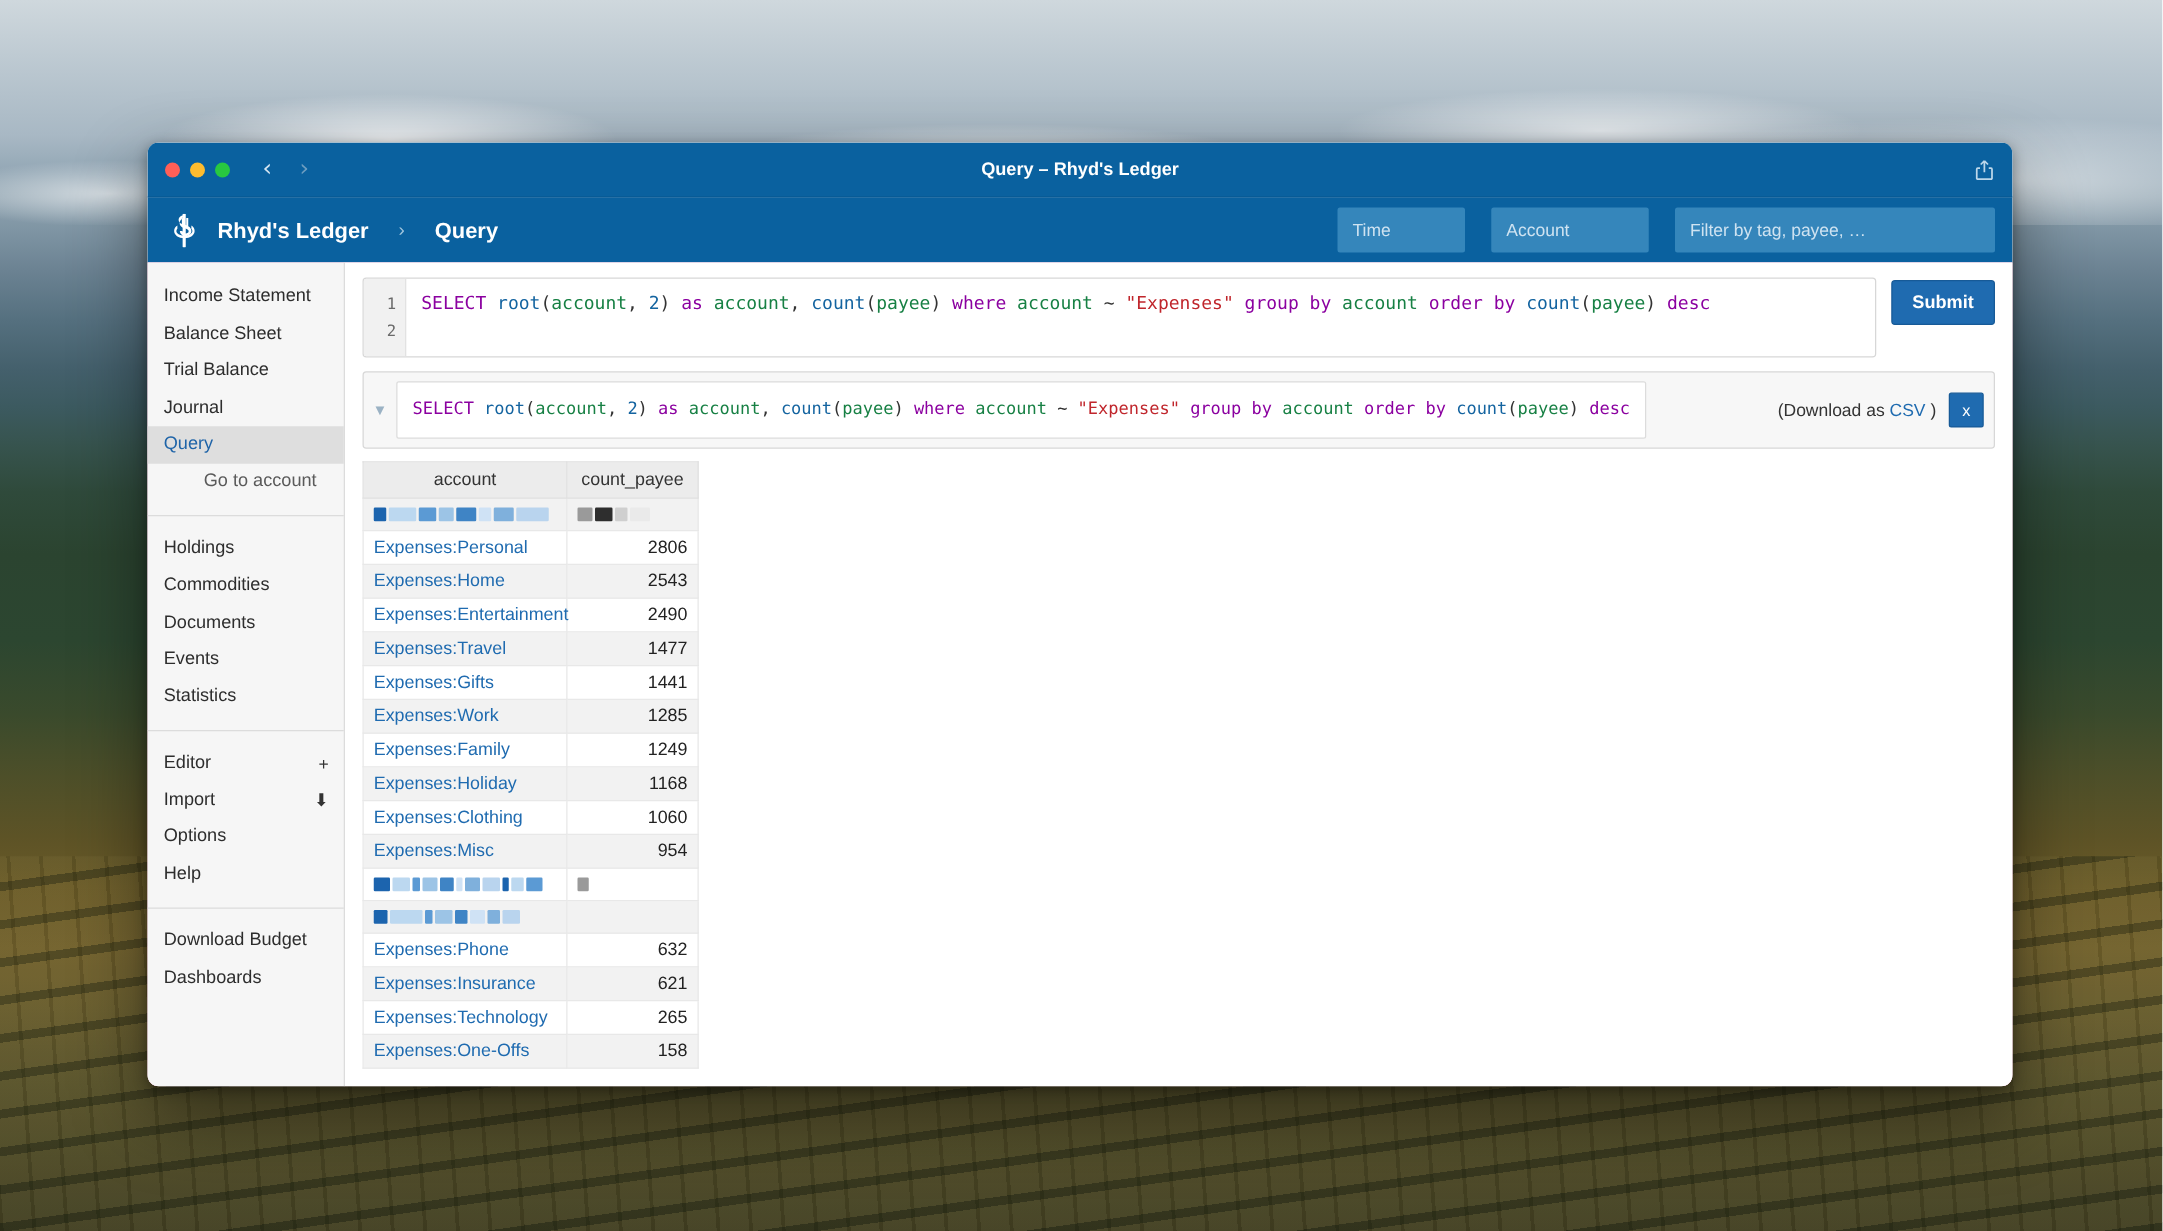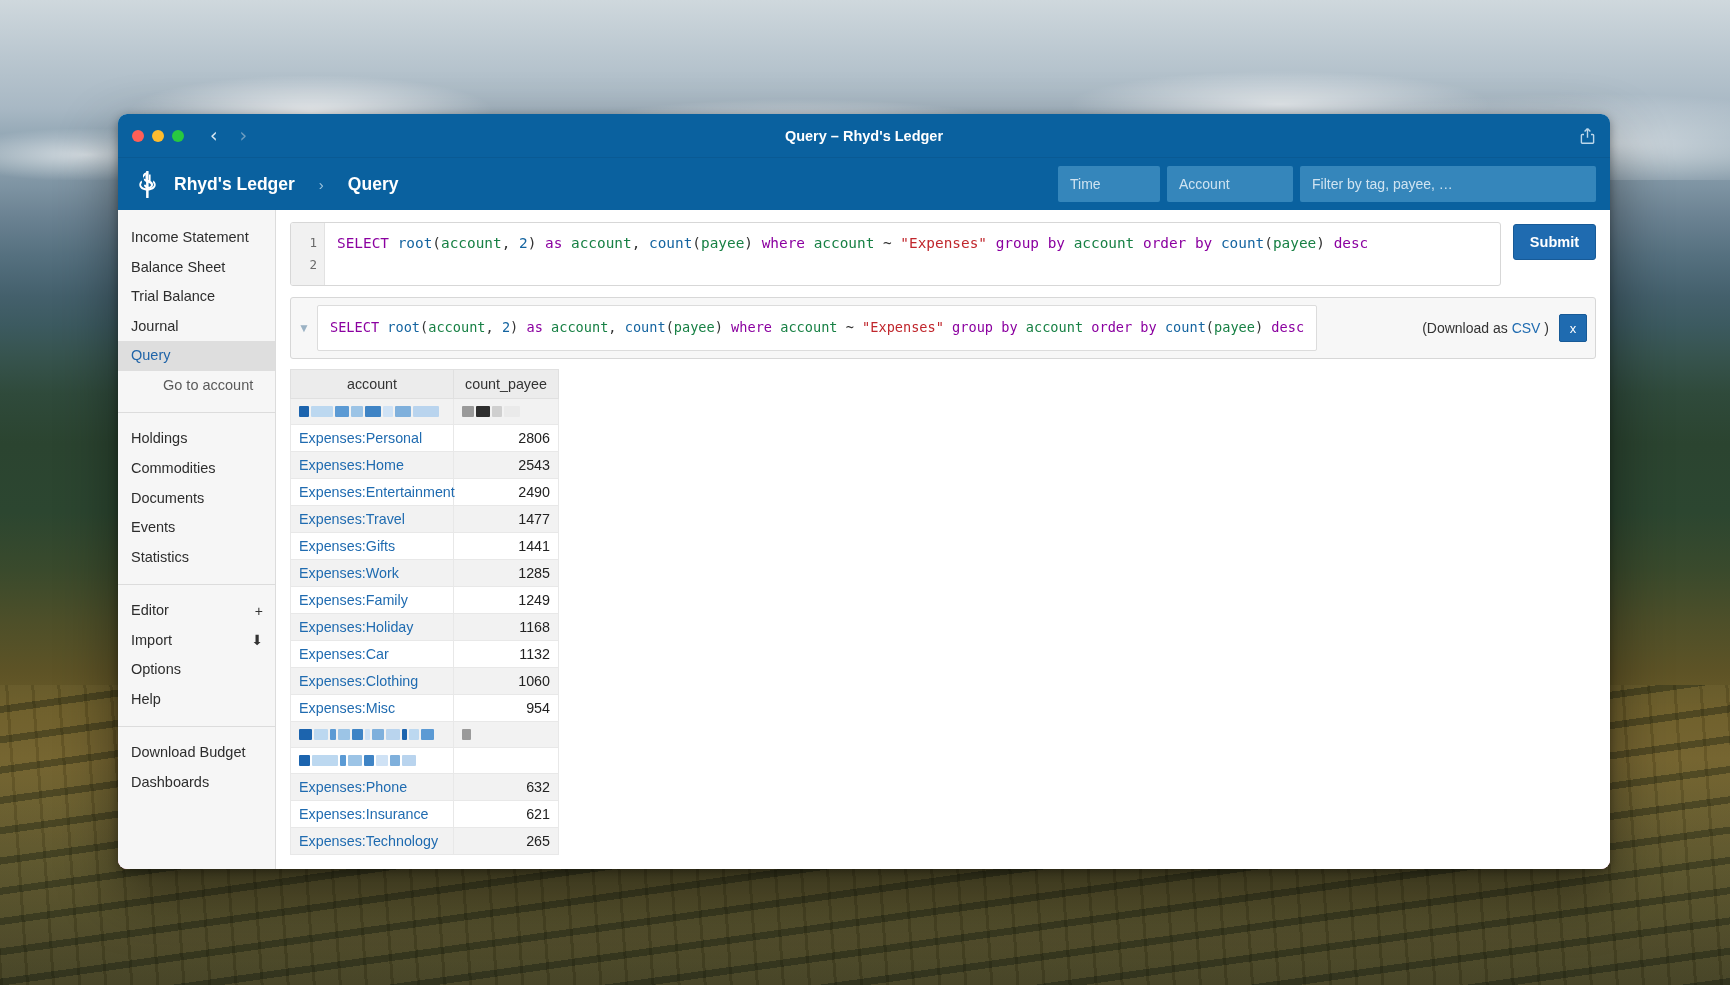--- a/index.html
+++ b/index.html
@@ -79,30 +79,30 @@
     background:#0a619f;
     display:flex; align-items:center;
     padding: 0 14px 0 16px;
     gap: 14px;
   }
   .logo { width: 26px; height: 28px; flex:0 0 26px; display:flex; align-items:center; justify-content:center; }
   .breadcrumb { display:flex; align-items:center; gap:24px; color:#fff; font-size:17.5px; font-weight:700; white-space:nowrap; }
   .crumb-sep { color:#9fc4dd; font-weight:400; font-size:15px; }
   .crumb-parent { color:#ffffff; }
   .crumb-current { color:#ffffff; }
-  .hfilters { margin-left:auto; display:flex; gap:7px; align-items:center; }
+  .hfilters { margin-left:auto; display:flex; gap:21px; align-items:center; }
   .hfilter {
     height: 36px; background:#3586bb; border:none; border-radius:2px;
     color:#d2e6f3; font-size: 14px; font-family:"Liberation Sans", sans-serif;
     padding: 0 12px; outline:none;
   }
   .hfilter::placeholder { color:#cfe3f1; opacity:1; }
   .hf-time { width: 102px; }
   .hf-account { width: 126px; }
-  .hf-filter { width: 296px; }
+  .hf-filter { width: 256px; }
 
   
   .wbody { flex:1; display:flex; min-height:0; background:#f9a8d4; }
 
   
   .sidebar {
     width: 158px; flex: 0 0 158px;
     background:#f6f6f6;
     border-right: 1px solid #dcdcdc;
     padding-top: 10px;
@@ -404,24 +404,20 @@
                 </tr>
                 <tr>
                   <td class="acct">Expenses:Family</td>
                   <td class="cnt">1249</td>
                 </tr>
                 <tr>
                   <td class="acct">Expenses:Holiday</td>
                   <td class="cnt">1168</td>
                 </tr>
                 <tr>
-                  <td class="acct">Expenses:Car</td>
-                  <td class="cnt">1132</td>
-                </tr>
-                <tr>
                   <td class="acct">Expenses:Clothing</td>
                   <td class="cnt">1060</td>
                 </tr>
                 <tr>
                   <td class="acct">Expenses:Misc</td>
                   <td class="cnt">954</td>
                 </tr>
                 <tr>
                   <td class="acct">
                     <div class="redact">
@@ -464,20 +460,24 @@
                   <td class="cnt">632</td>
                 </tr>
                 <tr>
                   <td class="acct">Expenses:Insurance</td>
                   <td class="cnt">621</td>
                 </tr>
                 <tr>
                   <td class="acct">Expenses:Technology</td>
                   <td class="cnt">265</td>
                 </tr>
+                <tr>
+                  <td class="acct">Expenses:One-Offs</td>
+                  <td class="cnt">158</td>
+                </tr>
               </tbody>
           </table>
         </div>
 
       </main>
     </div>
   </div>
 </div>
 
 </body></html>

